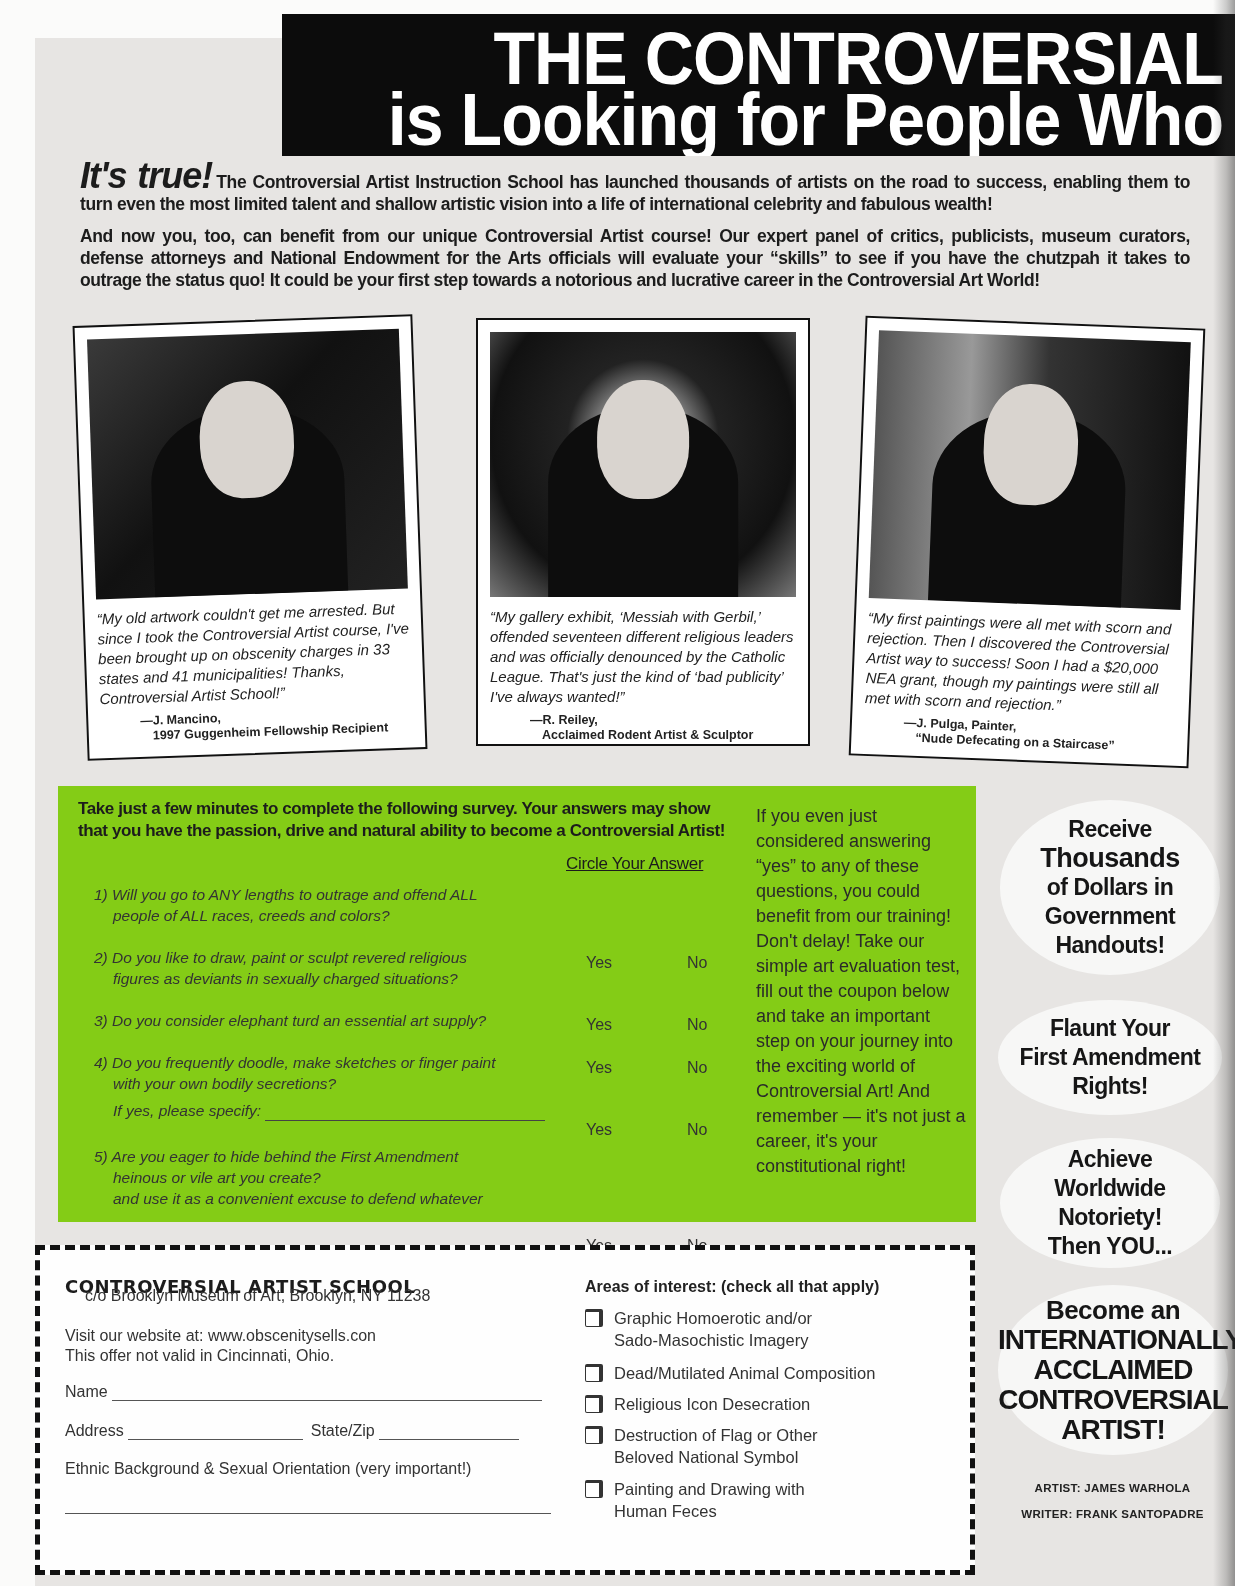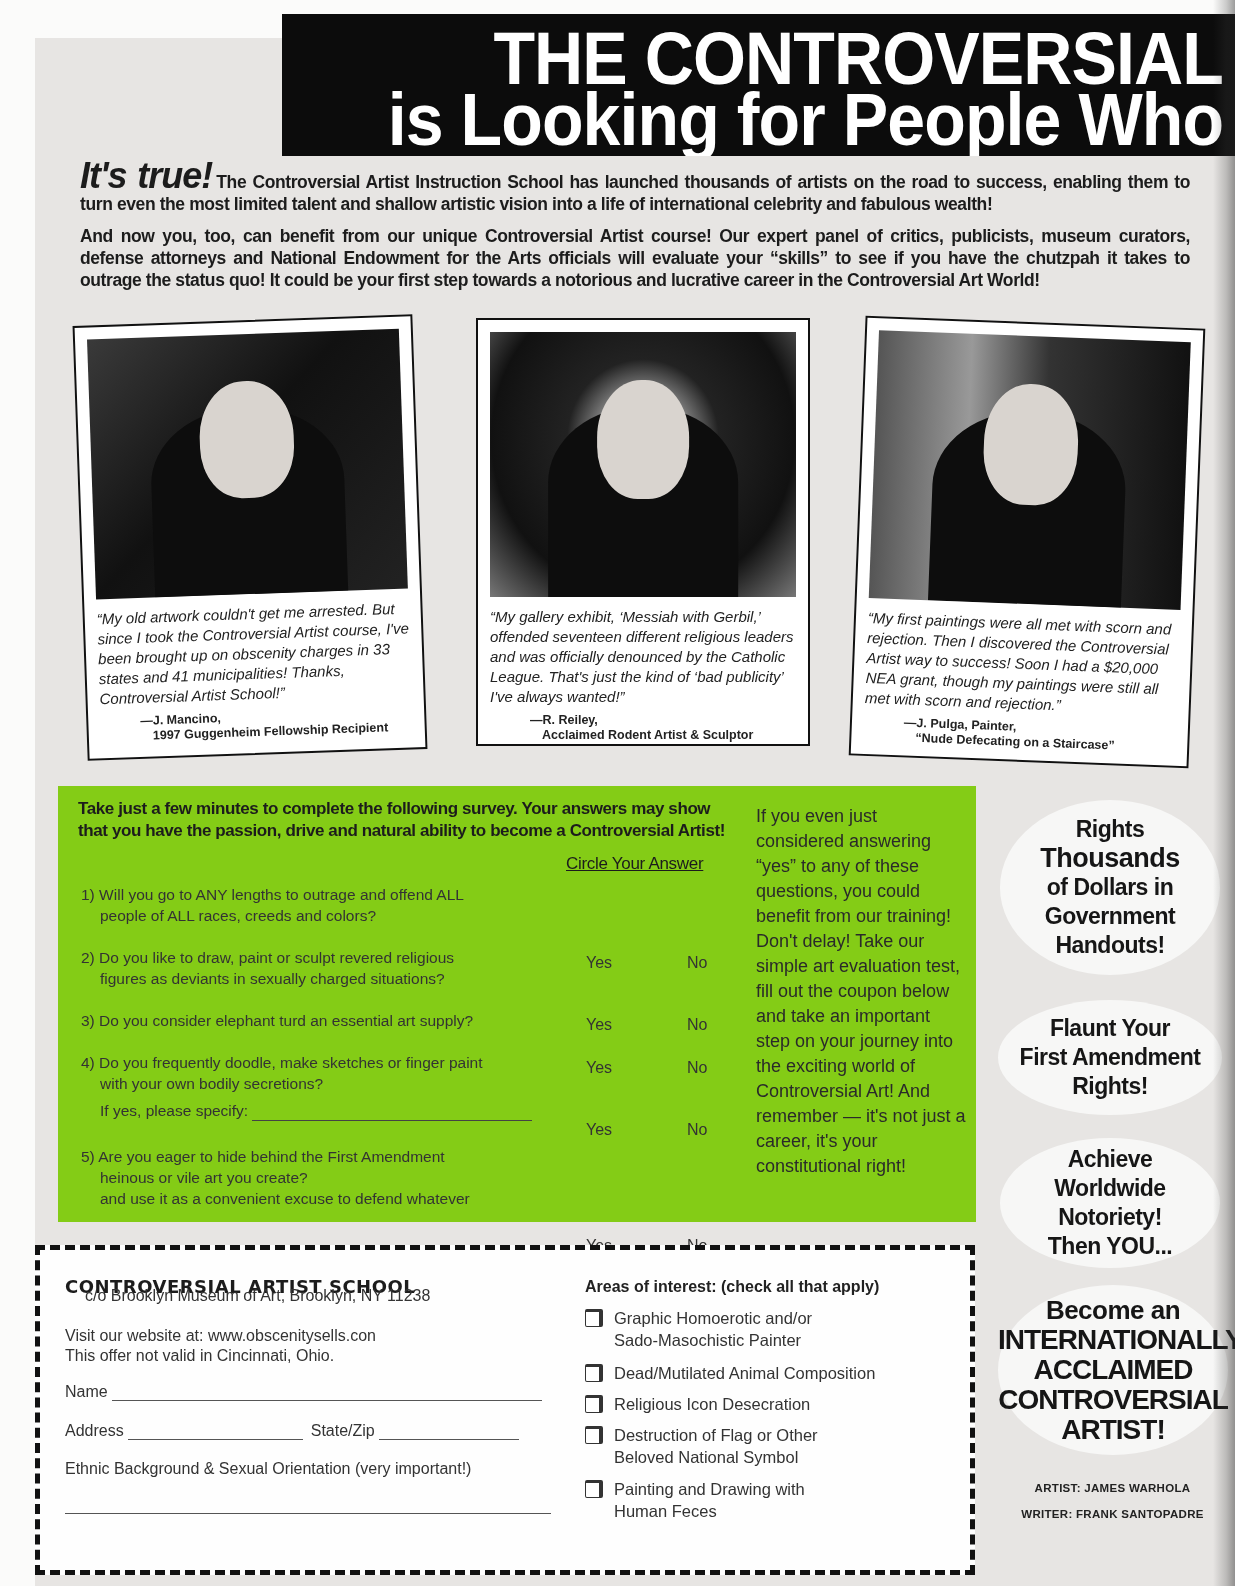--- a/index.html
+++ b/index.html
@@ -36,21 +36,21 @@
   .card3 .photo { height: 268px; background: linear-gradient(90deg,#555 0%,#999 30%,#333 55%,#111 100%); }
 
   .photo .silhouette { position: absolute; bottom: 0; left: 50%; transform: translateX(-50%); width: 62%; height: 72%;
                        background: #0d0d0d; border-radius: 50% 50% 0 0 / 40% 40% 0 0; }
   .photo .face { position: absolute; left: 50%; top: 18%; transform: translateX(-50%); width: 30%; height: 45%;
                  background: #d9d4cf; border-radius: 48% 48% 44% 44%; }
 
   .survey { position: absolute; left: 58px; top: 786px; width: 918px; height: 436px; background: #84cc16; }
   .survey-intro { position: absolute; left: 20px; top: 12px; width: 660px; font-weight: 700; font-size: 17px; line-height: 22px; letter-spacing: -0.4px; }
   .circle-header { position: absolute; left: 508px; top: 68px; font-weight: 400; font-size: 17px; text-decoration: underline; letter-spacing: -0.3px; }
-  .q { position: absolute; left: 23px; width: 480px; font-size: 15.5px; line-height: 21px; color: #333; }
+  .q { position: absolute; left: 36px; width: 480px; font-size: 15.5px; line-height: 21px; color: #333; font-style: italic; }
   .q .indent { display: block; padding-left: 19px; }
   .q .specify { display: block; padding-left: 19px; margin-top: 6px; }
   .q .specify .line { display: inline-block; width: 280px; border-bottom: 1px solid #444; height: 14px; vertical-align: bottom; margin-left: 4px; }
   .ans { position: absolute; font-size: 16px; color: #333; margin-top: 48px; }
   .side-text { position: absolute; left: 698px; top: 18px; width: 210px; font-size: 18px; line-height: 25px; color: #2a2a2a; }
 
   .bubbles { position: absolute; left: 990px; top: 790px; width: 245px; }
   .bubble { position: absolute; background: #f7f7f6; border-radius: 50%; text-align: center; font-weight: 700; color: #161616;
             font-size: 23px; line-height: 29px; display: flex; flex-direction: column; justify-content: center; letter-spacing: -0.5px; }
   .b1 { left: 10px; top: 10px; width: 220px; height: 175px; }
@@ -165,21 +165,21 @@
     <span class="indent">and use it as a convenient excuse to defend whatever</span>
   </div>
   <div class="ans" style="left:528px;top:403px;">Yes</div>
   <div class="ans" style="left:629px;top:403px;">No</div>
 
   <div class="side-text">If you even just considered answering “yes” to any of these questions, you could benefit from our training! Don't delay! Take our simple art evaluation test, fill out the coupon below and take an important step on your journey into the exciting world of Controversial Art! And remember — it's not just a career, it's your constitutional right!</div>
 </div>
 
 <div class="bubbles">
   <div class="bubble b1">
-    <span>Rights</span>
+    <span>Receive</span>
     <span style="font-size:27px;">Thousands</span>
     <span>of Dollars in</span>
     <span>Government</span>
     <span>Handouts!</span>
   </div>
   <div class="bubble b2">
     <span>Flaunt Your</span>
     <span>First Amendment</span>
     <span>Rights!</span>
   </div>
@@ -221,21 +221,21 @@
   <div class="form-row" style="top:210px;">
     <span>Ethnic Background &amp; Sexual Orientation (very important!)</span>
   </div>
   <div class="form-row" style="top:248px;">
     <span class="field" style="width:486px;margin-left:0;"></span>
   </div>
 
   <div class="interest-title">Areas of interest: (check all that apply)</div>
   <div class="interest" style="top:57px;">
     <span class="checkbox"></span>
-    <span><span>Graphic Homoerotic and/or</span><br><span>Sado-Masochistic Painter</span></span>
+    <span><span>Graphic Homoerotic and/or</span><br><span>Sado-Masochistic Imagery</span></span>
   </div>
   <div class="interest" style="top:112px;">
     <span class="checkbox"></span>
     <span>Dead/Mutilated Animal Composition</span>
   </div>
   <div class="interest" style="top:143px;">
     <span class="checkbox"></span>
     <span>Religious Icon Desecration</span>
   </div>
   <div class="interest" style="top:174px;">

